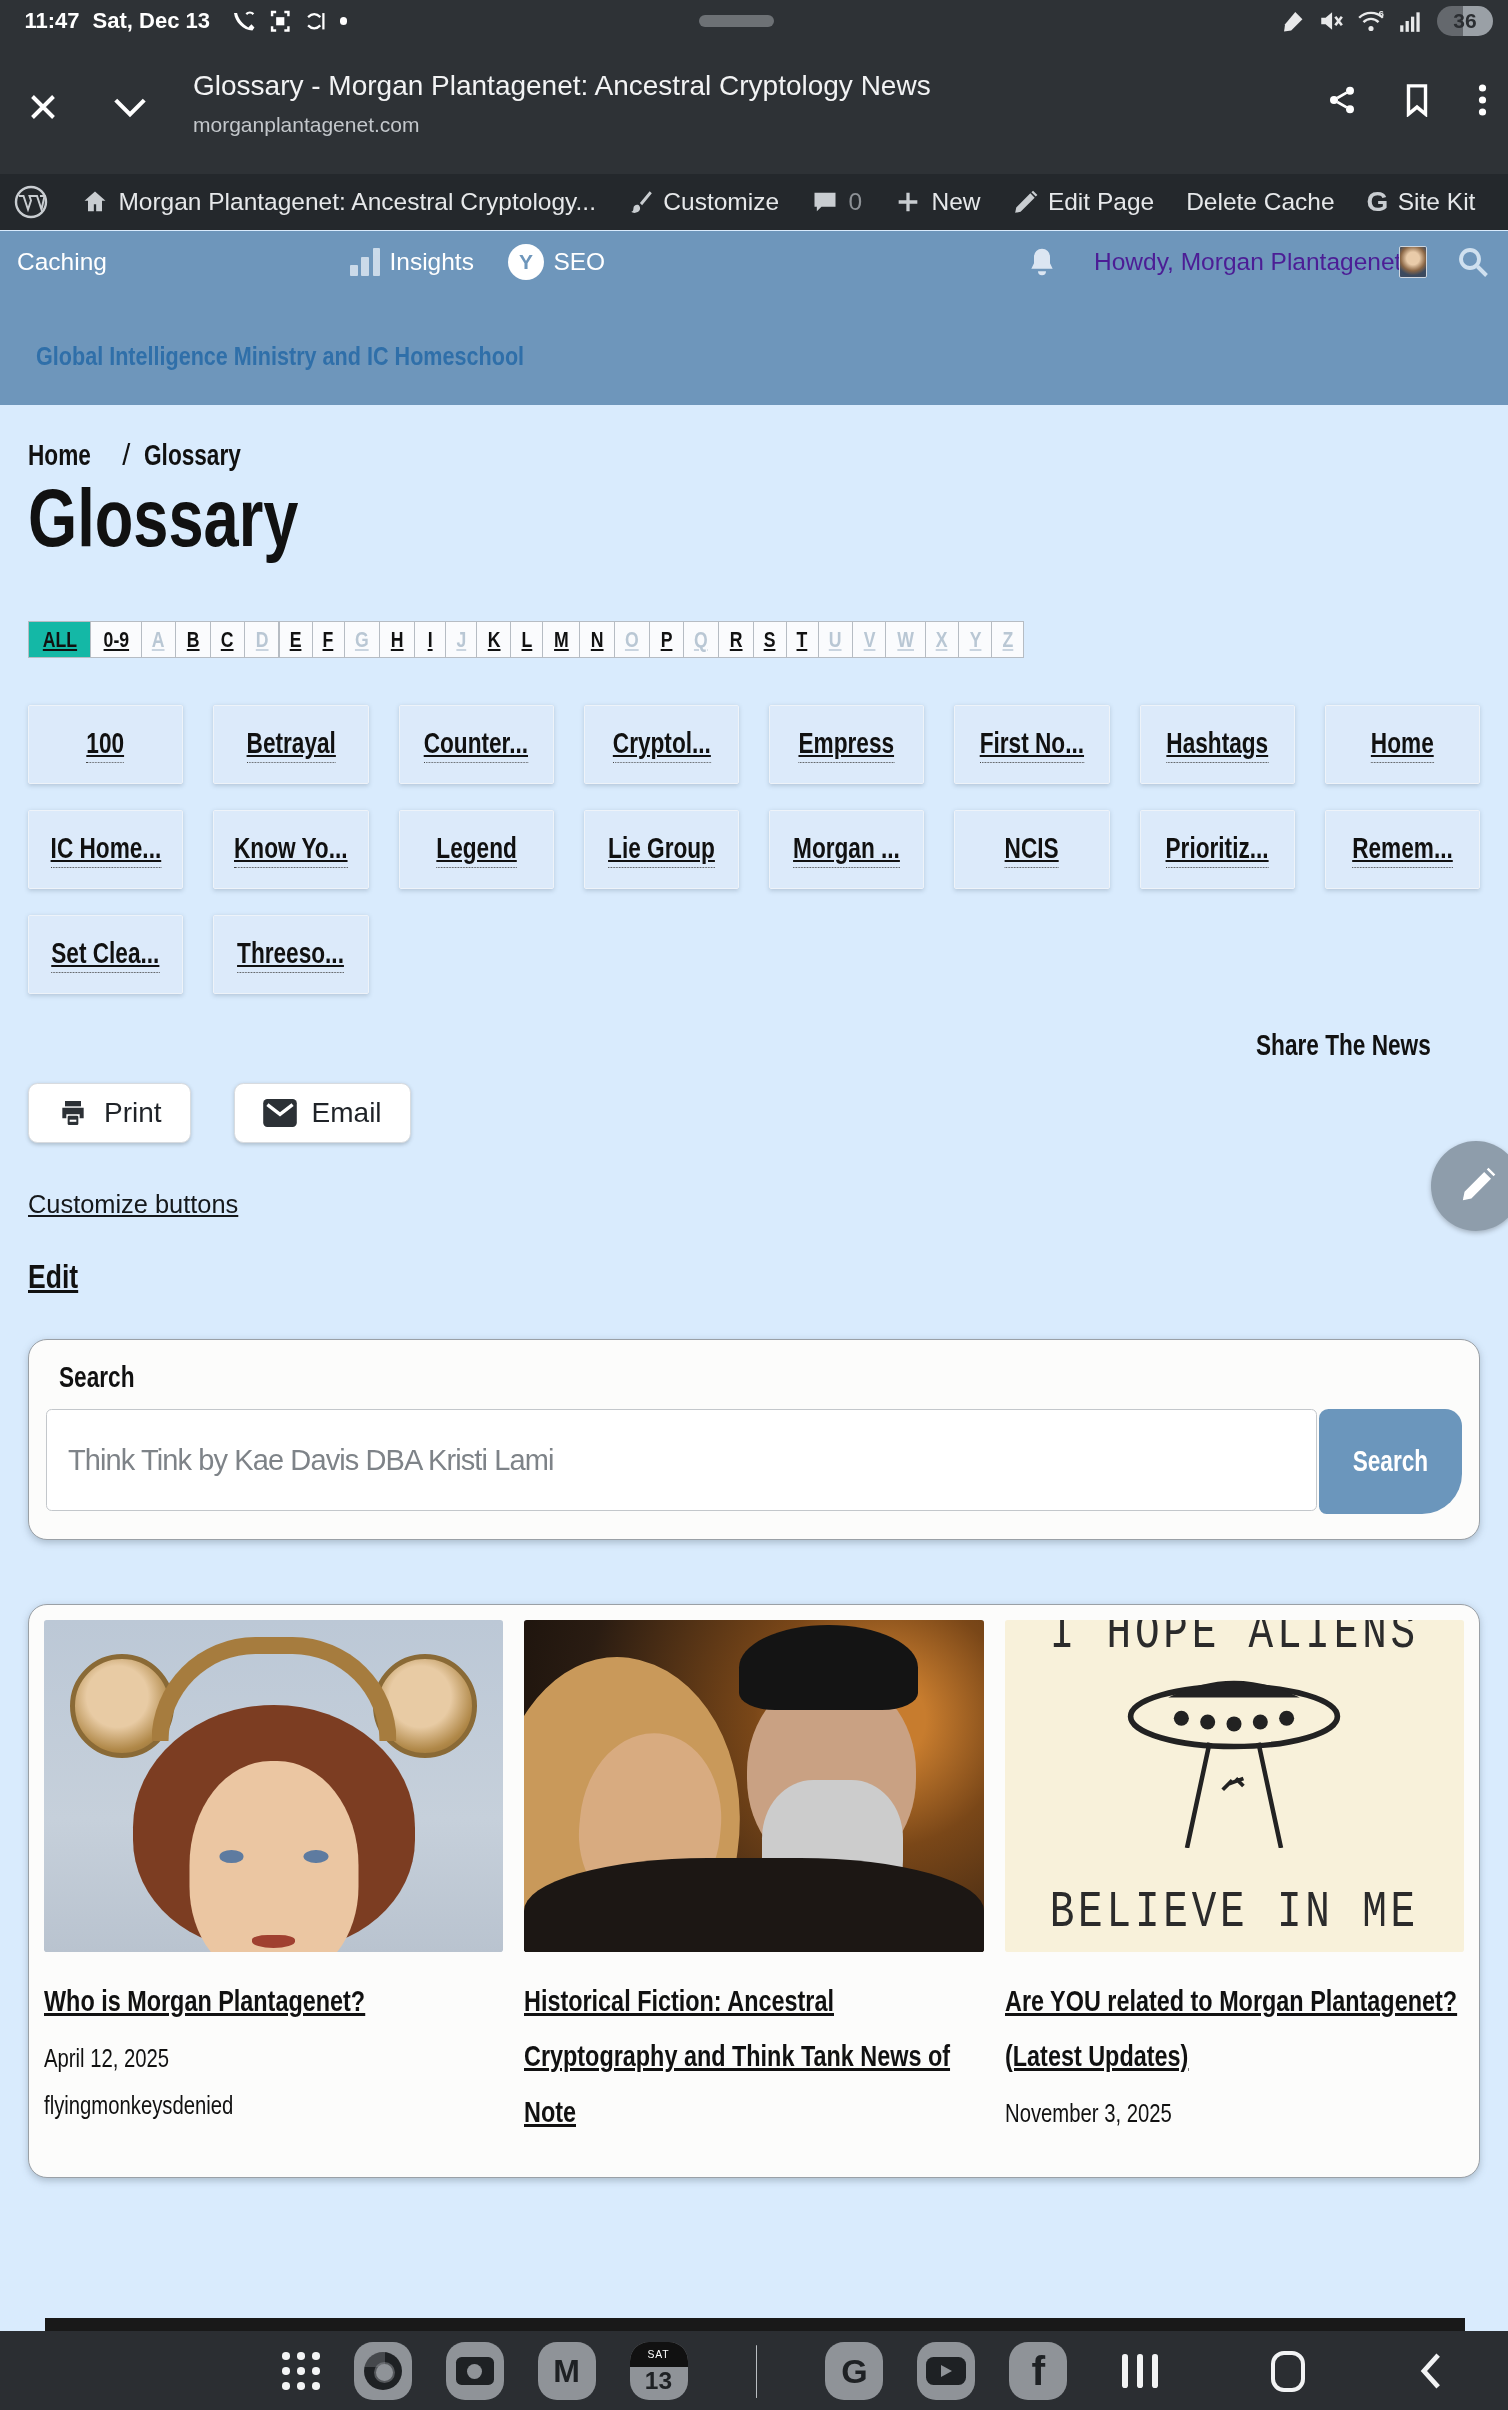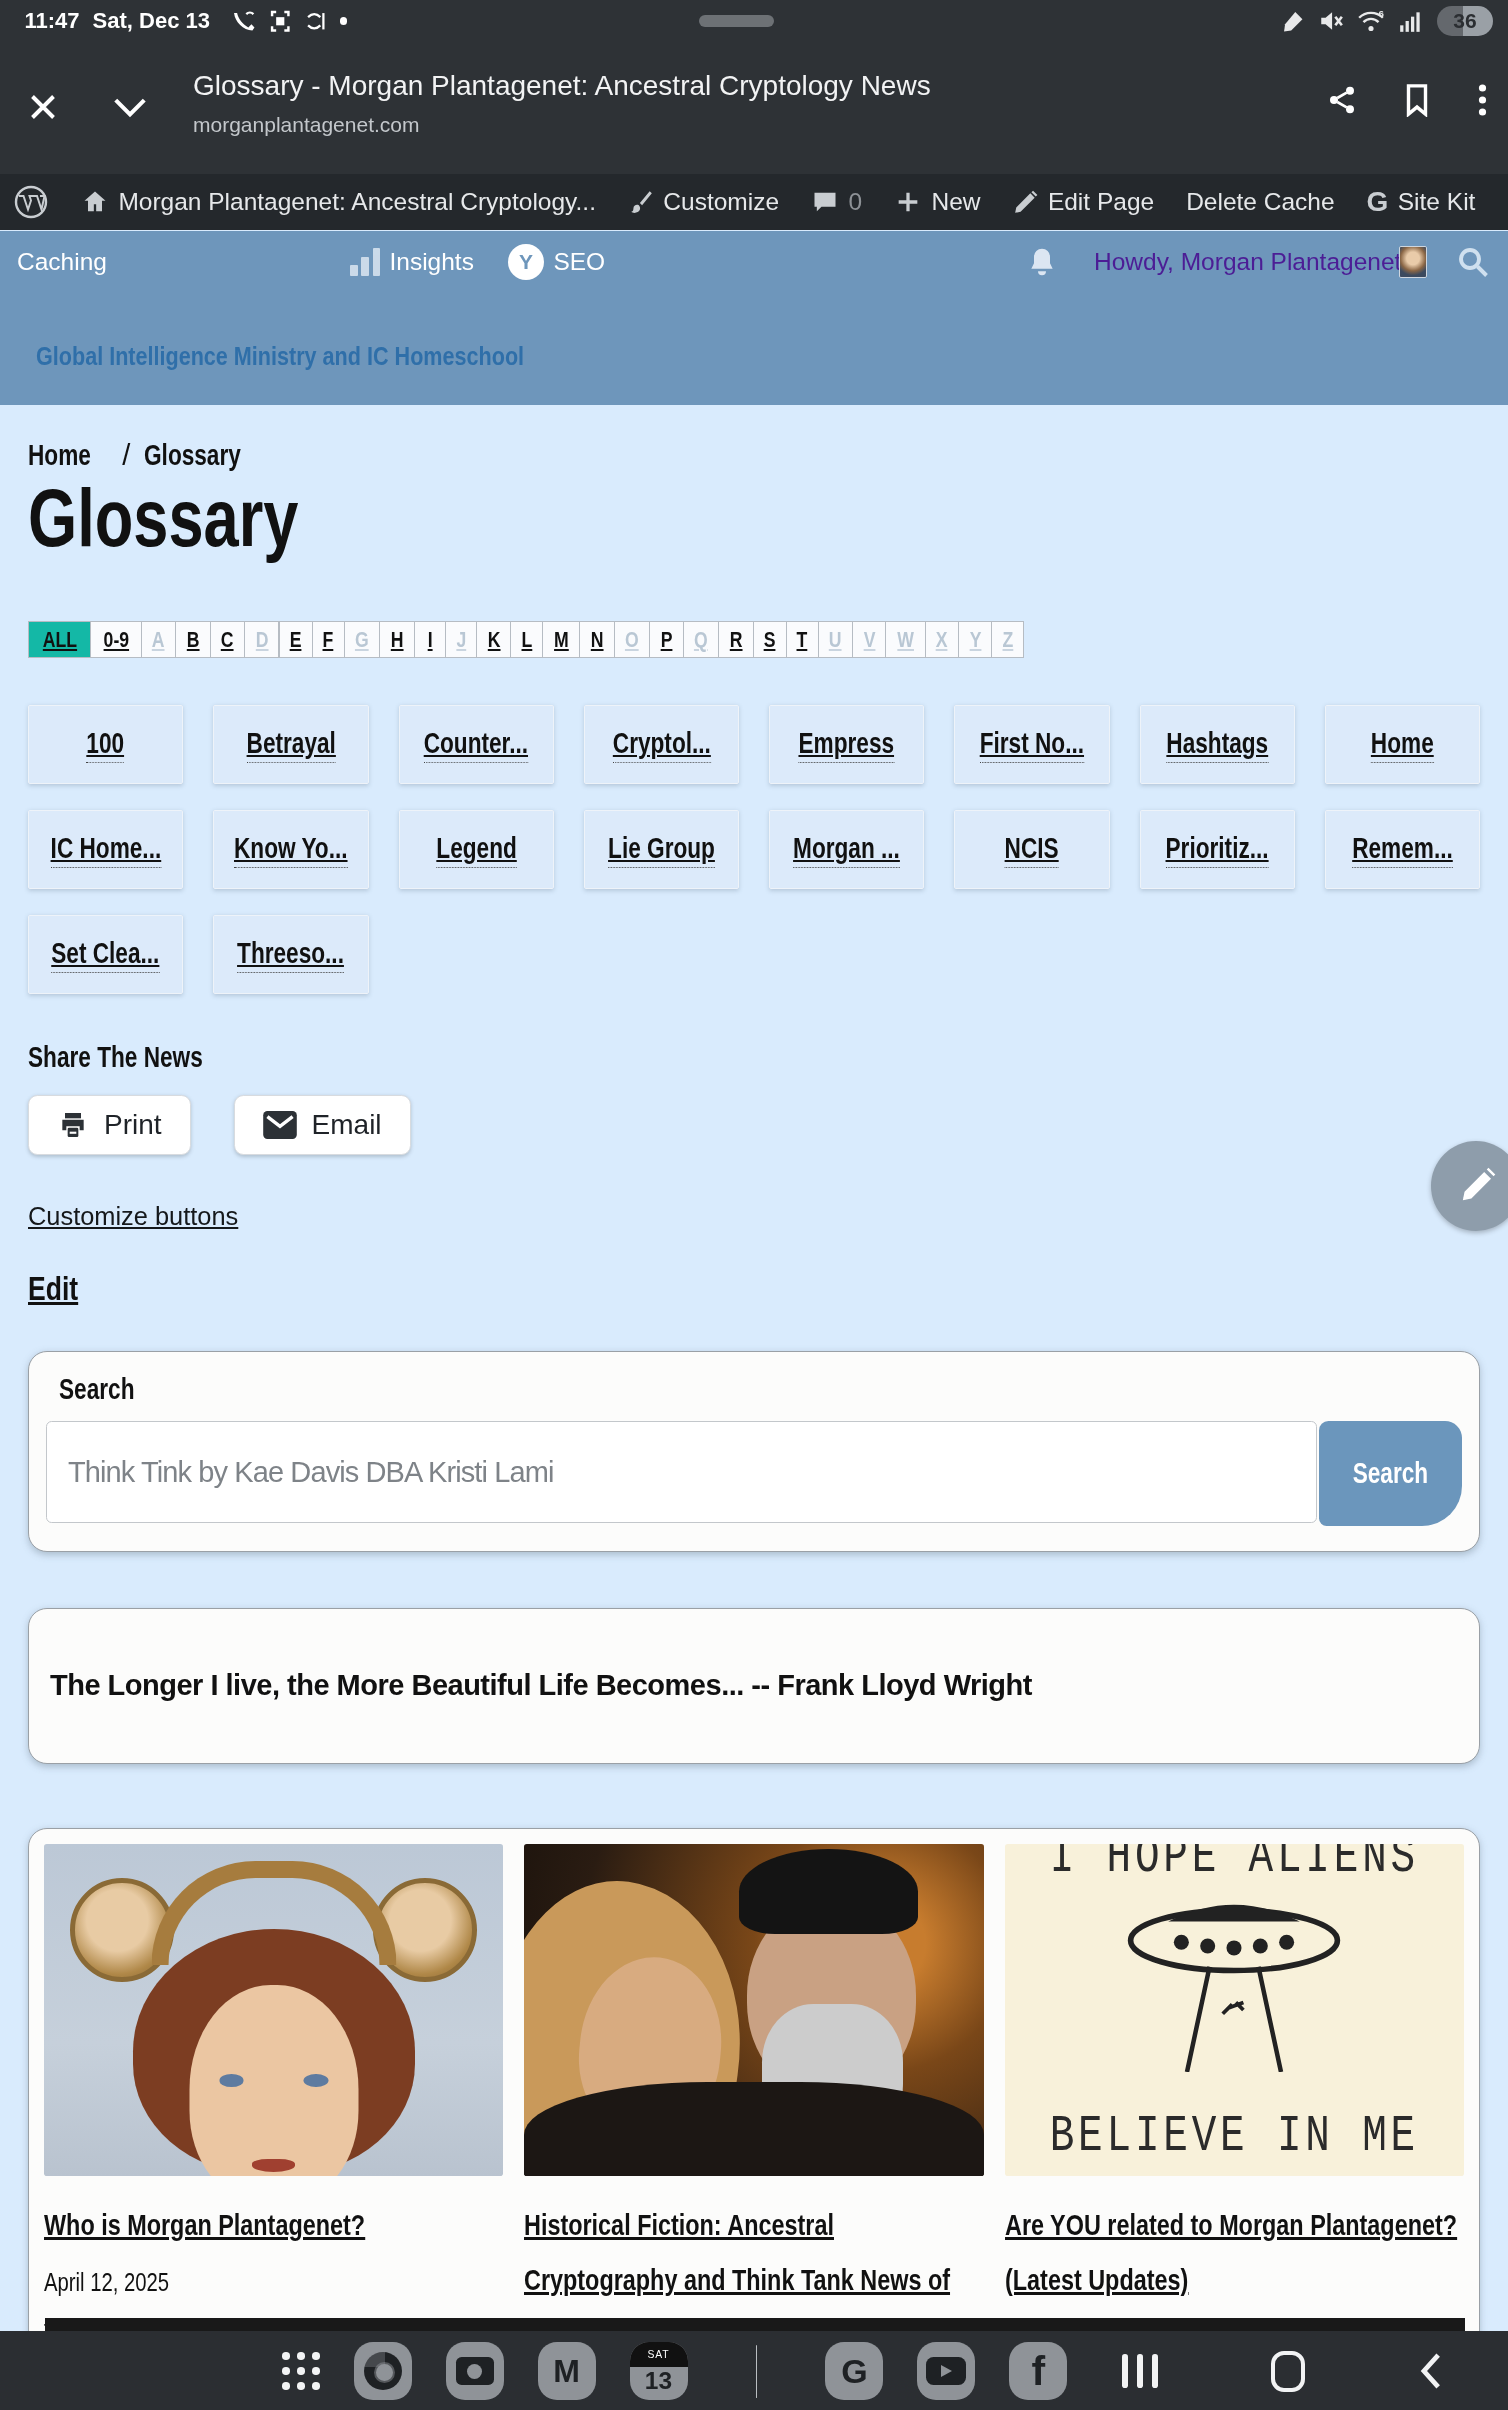--- a/index.html
+++ b/index.html
@@ -64,21 +64,21 @@
   .alpha span { text-decoration:underline; }
   .alpha[data-state="current"] { background:#14b8a6; }
   .alpha[data-state="disabled"] { color:#b9c7d4; }
   .alpha[data-state="disabled"] span { text-decoration:underline; text-decoration-color:#c9d4df; color:#b9c7d4; }
 
   .term-grid { display:grid; grid-template-columns:repeat(8,1fr); gap:26px 30px; margin-top:47px; }
   .term-card { height:79px; background:#dceafa; border:1.9px solid #eef3f9; box-shadow:0 1.9px 4.7px rgba(80,100,120,.25);
     display:flex; align-items:center; justify-content:center; border-radius:1.9px; }
   .term-card span { font-size:29px; text-decoration:underline; border-bottom:1.9px dotted #444; padding-bottom:1.9px; }
 
-  .share-heading { margin-top:47px; font-size:29px; }
+  .share-heading { margin-top:35px; font-size:29px;text-align:right; }
   .share-btns { display:flex; gap:43px; margin-top:21px; }
   .share-btn { display:flex; align-items:center; gap:15px; background:#fff; border:0.9px solid #d8dbdf; border-radius:9.4px;
     box-shadow:0 1.9px 3.8px rgba(60,70,80,.25); padding:13px 28px; font-size:28px; color:#1f2328; }
   .customize-link { display:inline-block; margin-top:47px; font-size:25.4px; text-decoration:underline; color:#15181b; }
   .edit-link { display:block; margin-top:38px; font-size:34px; width:fit-content; }
   .edit-link span { text-decoration:underline; }
 
   .card { background:#fcfcfb; border:0.9px solid #9aa0a6; border-radius:19px; box-shadow:0 2.8px 7.5px rgba(90,105,120,.35); }
   .search-card { margin-top:43px; padding:21px 17px 24.5px 17px; }
   .search-label { font-size:29px; margin-left:13px; }
@@ -479,23 +479,20 @@
     <div class="edit-link"><span class="cx"><span>Edit</span></span></div>
 
     <div class="card search-card">
       <div class="search-label"><span class="cx">Search</span></div>
       <div class="search-row">
         <input class="search-input" type="text" placeholder="Think Tink by Kae Davis DBA Kristi Lami" style="">
         <button class="search-btn"><span class="cxc">Search</span></button>
       </div>
     </div>
 
-    <div class="card quote-card">
-      <div class="quote-text">The Longer I live, the More Beautiful Life Becomes... -- Frank Lloyd Wright</div>
-    </div>
 
     <div class="card articles-card">
       <div class="articles-grid">
 
         <div>
           <div class="art-img img-steampunk">
             <div class="sp-gear" style="left:26px; top:34px;"></div>
             <div class="sp-gear" style="right:26px; top:34px;"></div>
             <div class="sp-band"></div>
             <div class="sp-hair"></div>

